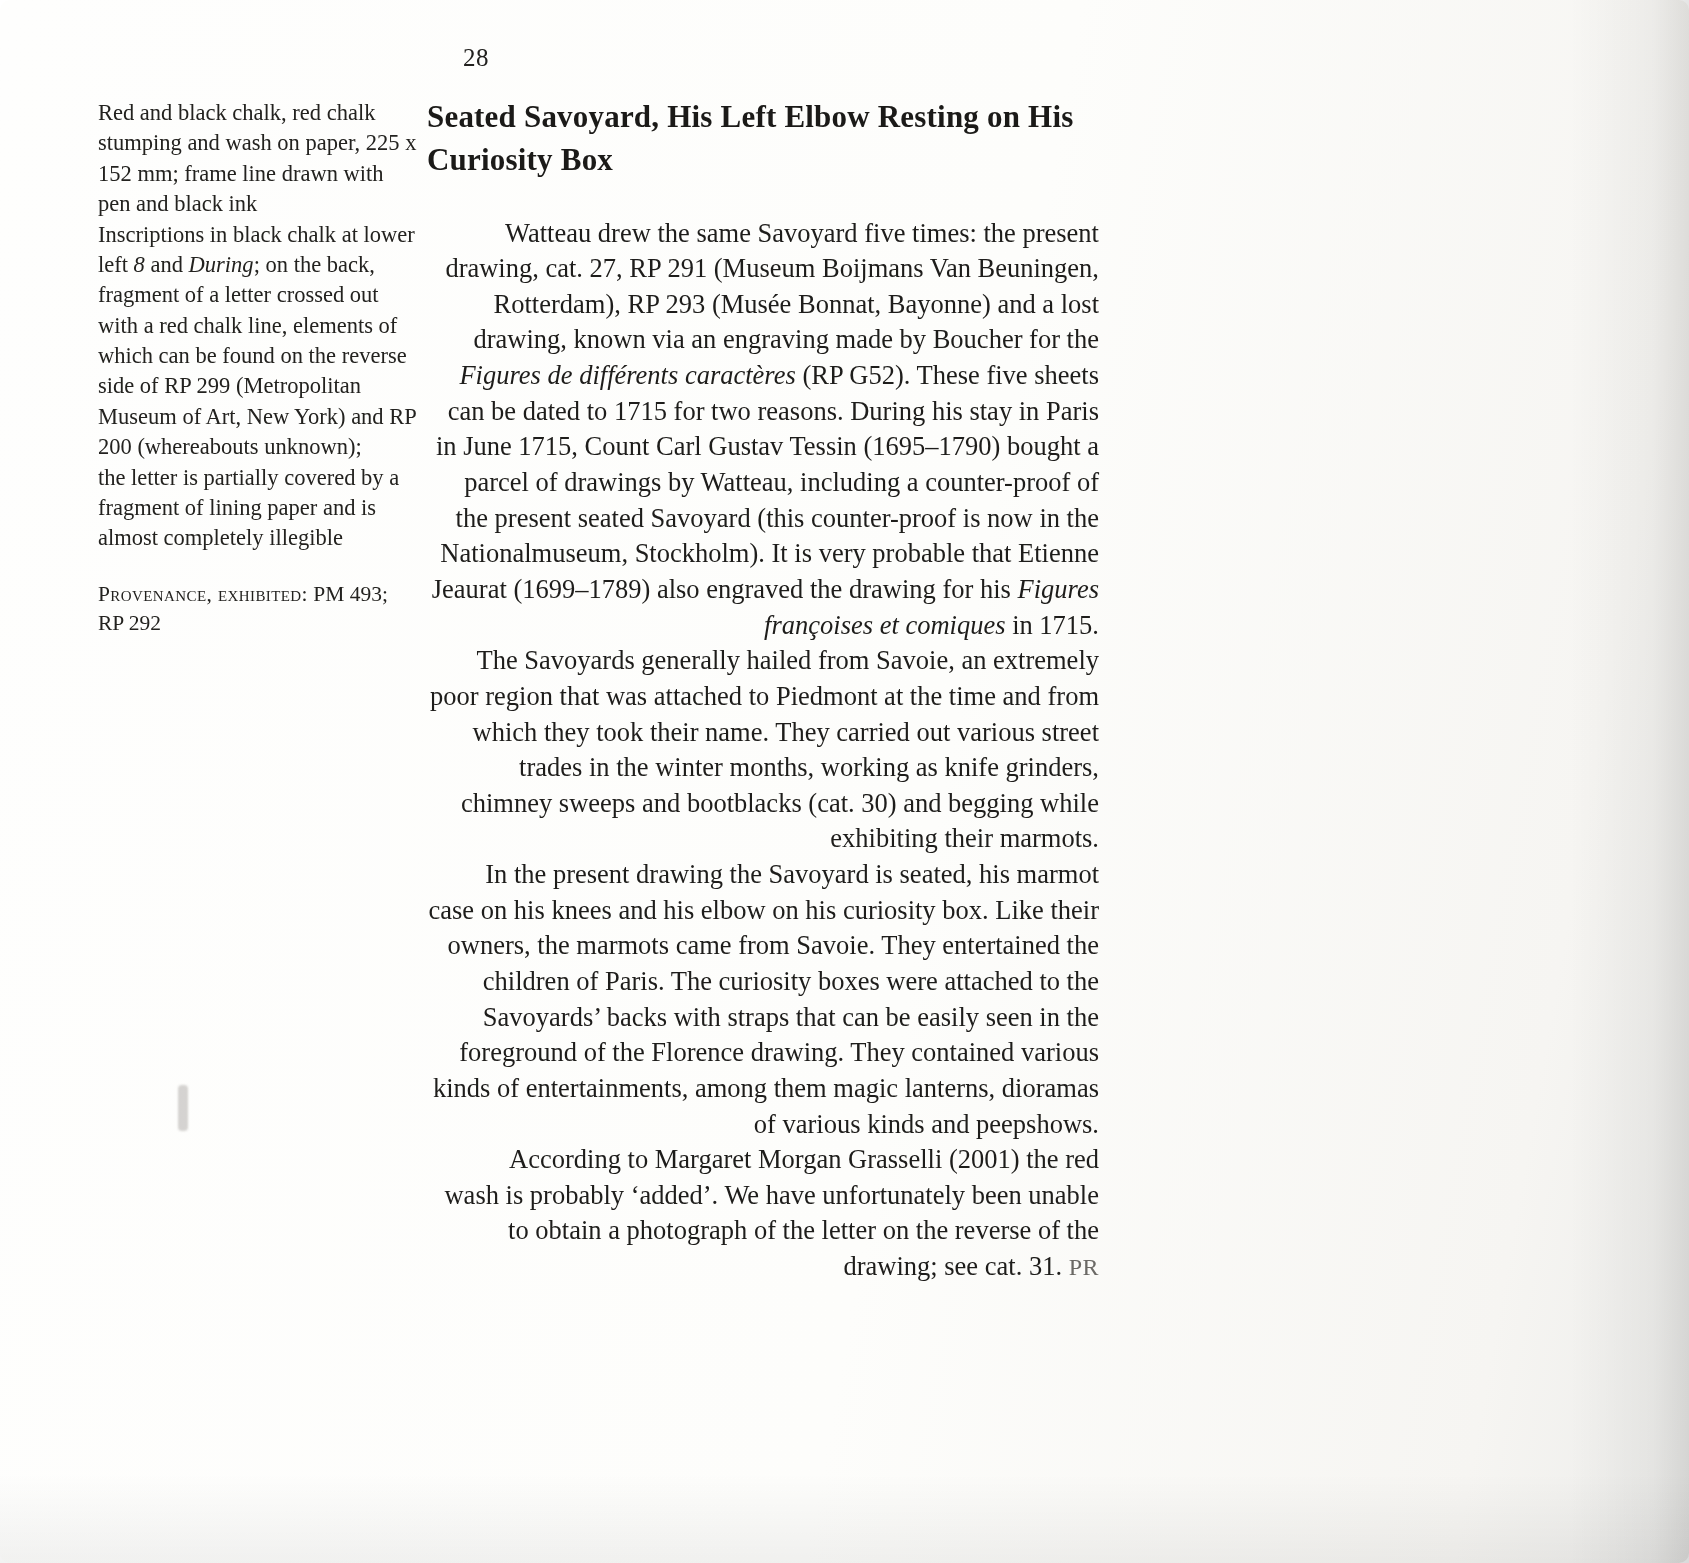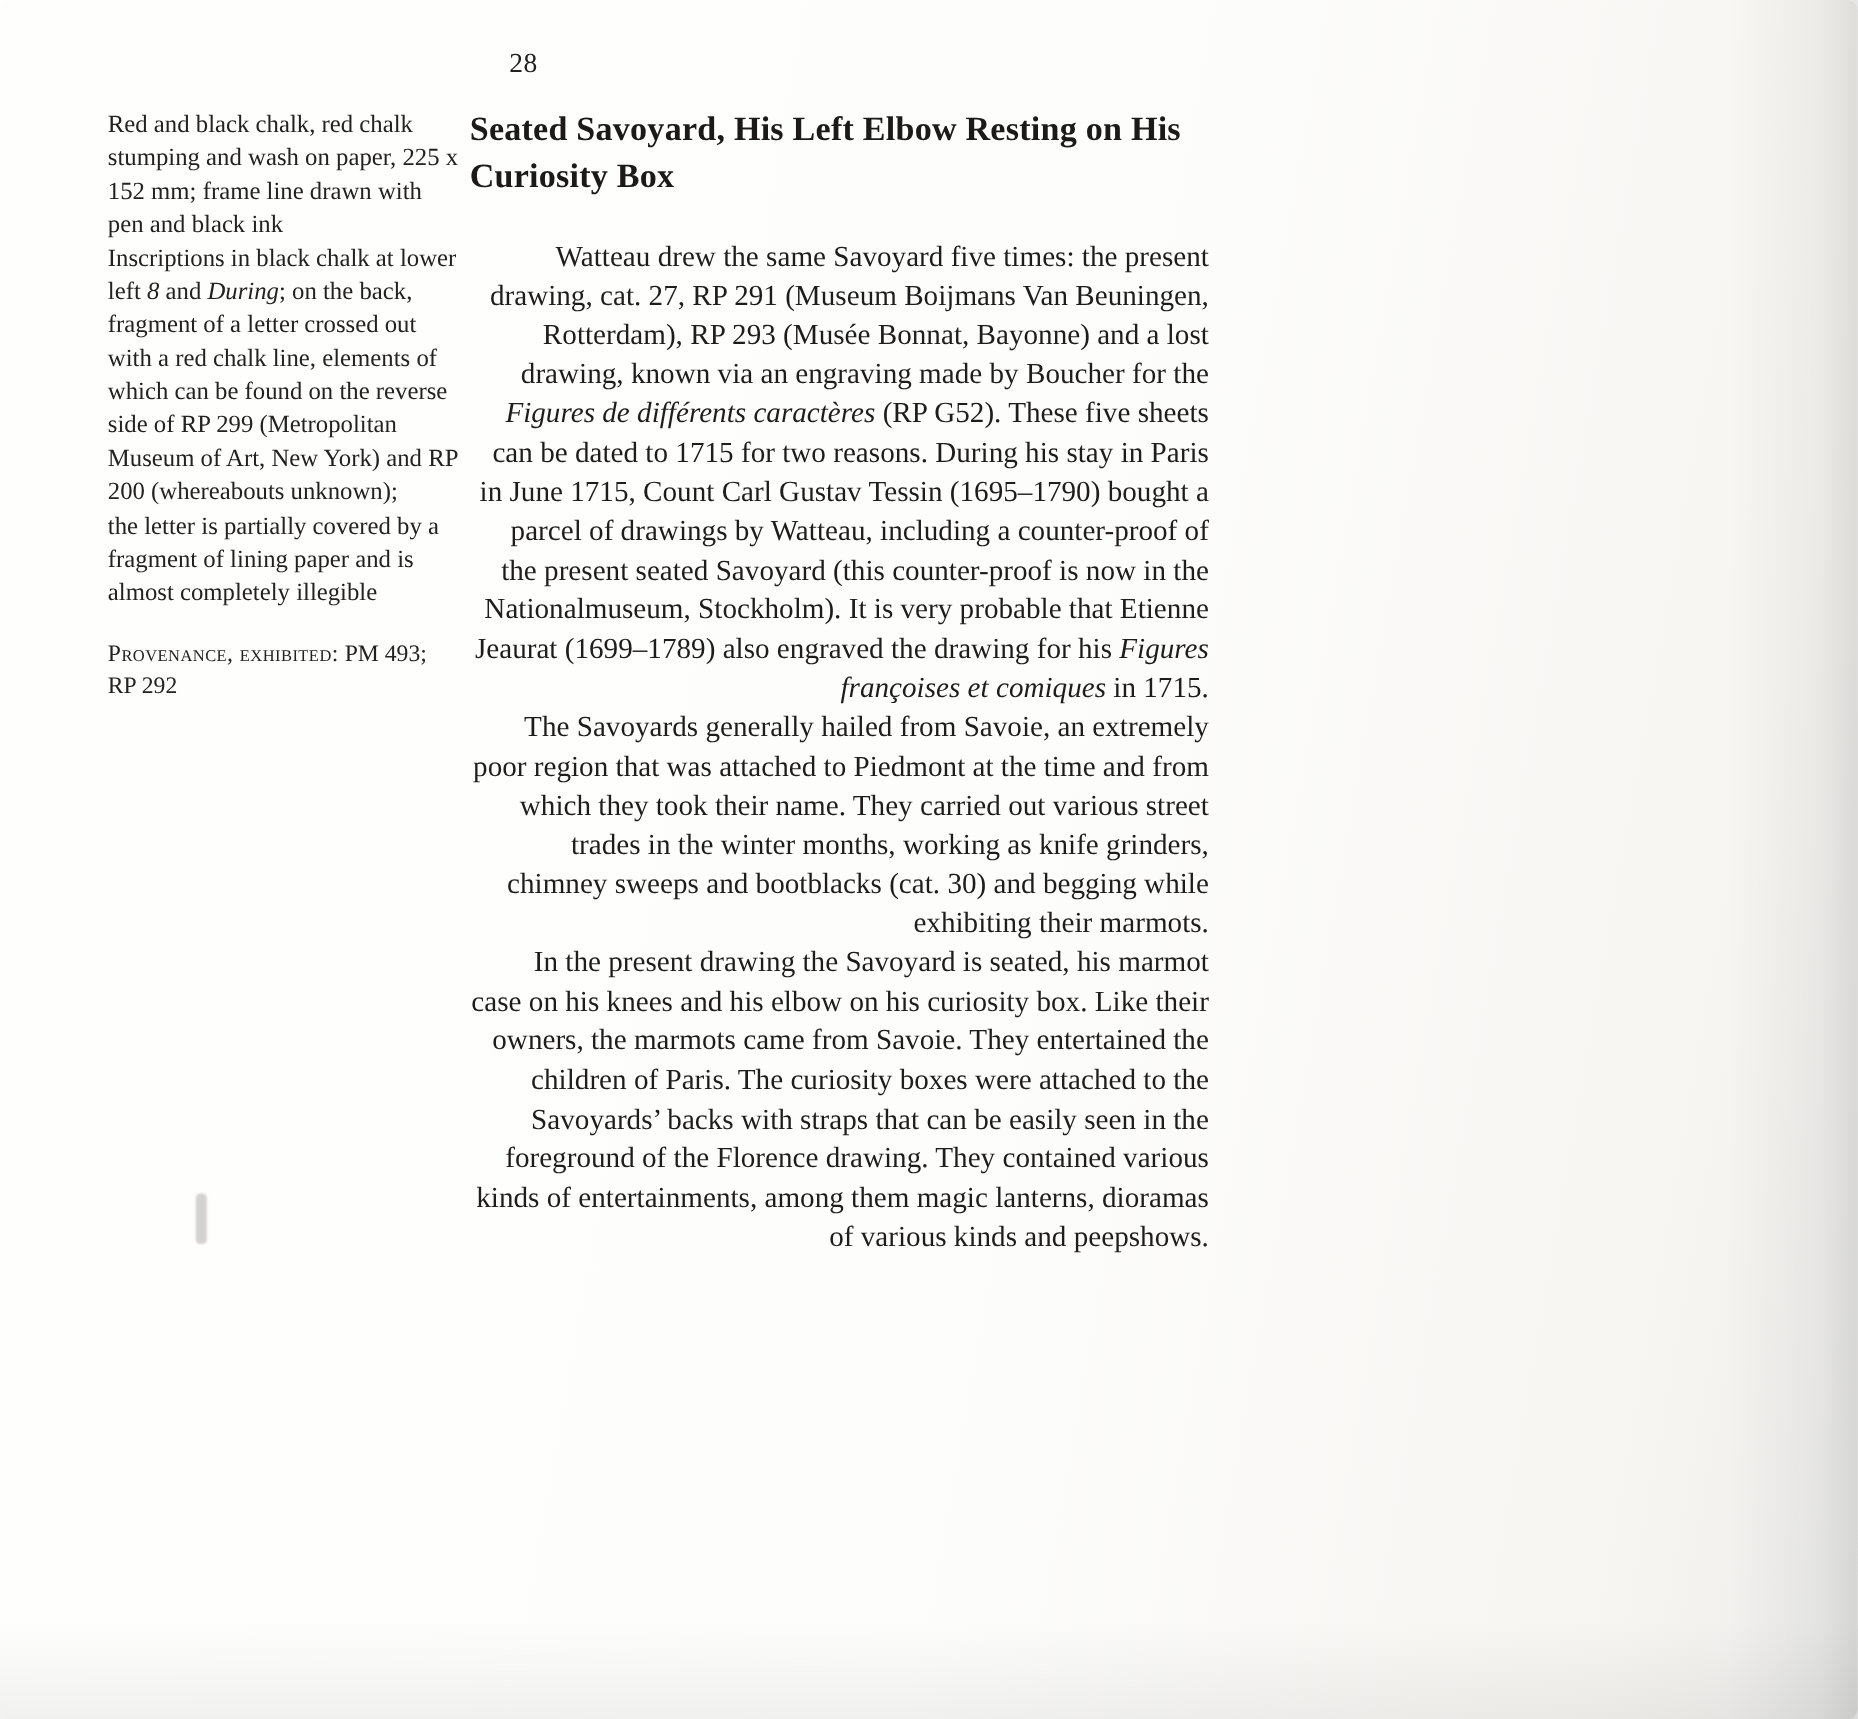--- a/index.html
+++ b/index.html
@@ -152,17 +152,20 @@
 
   <div class="maincol">
     <h1 class="title">Seated Savoyard, His Left Elbow Resting on His Curiosity Box</h1>
 
     <div class="body-text">
       <p>
         <span>Watteau drew the same Savoyard five times: the present drawing, cat. 27, RP 291 (Museum Boijmans Van Beuningen, Rotterdam), RP 293 (Musée Bonnat, Bayonne) and a lost drawing, known via an engraving made by Boucher for the </span><em>Figures de différents caractères</em><span> (RP G52). These five sheets can be dated to 1715 for two reasons. During his stay in Paris in June 1715, Count Carl Gustav Tessin (1695–1790) bought a parcel of drawings by Watteau, including a counter-proof of the present seated Savoyard (this counter-proof is now in the Nationalmuseum, Stockholm). It is very probable that Etienne Jeaurat (1699–1789) also engraved the drawing for his </span><em>Figures françoises et comiques</em><span> in 1715.</span>
       </p>
       <p>The Savoyards generally hailed from Savoie, an extremely poor region that was attached to Piedmont at the time and from which they took their name. They carried out various street trades in the winter months, working as knife grinders, chimney sweeps and bootblacks (cat. 30) and begging while exhibiting their marmots.</p>
       <p>In the present drawing the Savoyard is seated, his marmot case on his knees and his elbow on his curiosity box. Like their owners, the marmots came from Savoie. They entertained the children of Paris. The curiosity boxes were attached to the Savoyards’ backs with straps that can be easily seen in the foreground of the Florence drawing. They contained various kinds of entertainments, among them magic lanterns, dioramas of various kinds and peepshows.</p>
+      <p class="fade2">
+        <span>According to Margaret Morgan Grasselli (2001) the red wash is probably ‘added’. We have unfortunately been unable to obtain a photograph of the letter on the reverse of the drawing; see cat. 31. </span><span class="sc fade3">PR</span>
+      </p>
     </div>
   </div>
 
   <div class="smudge"></div>
 </div>
 
 </body></html>

